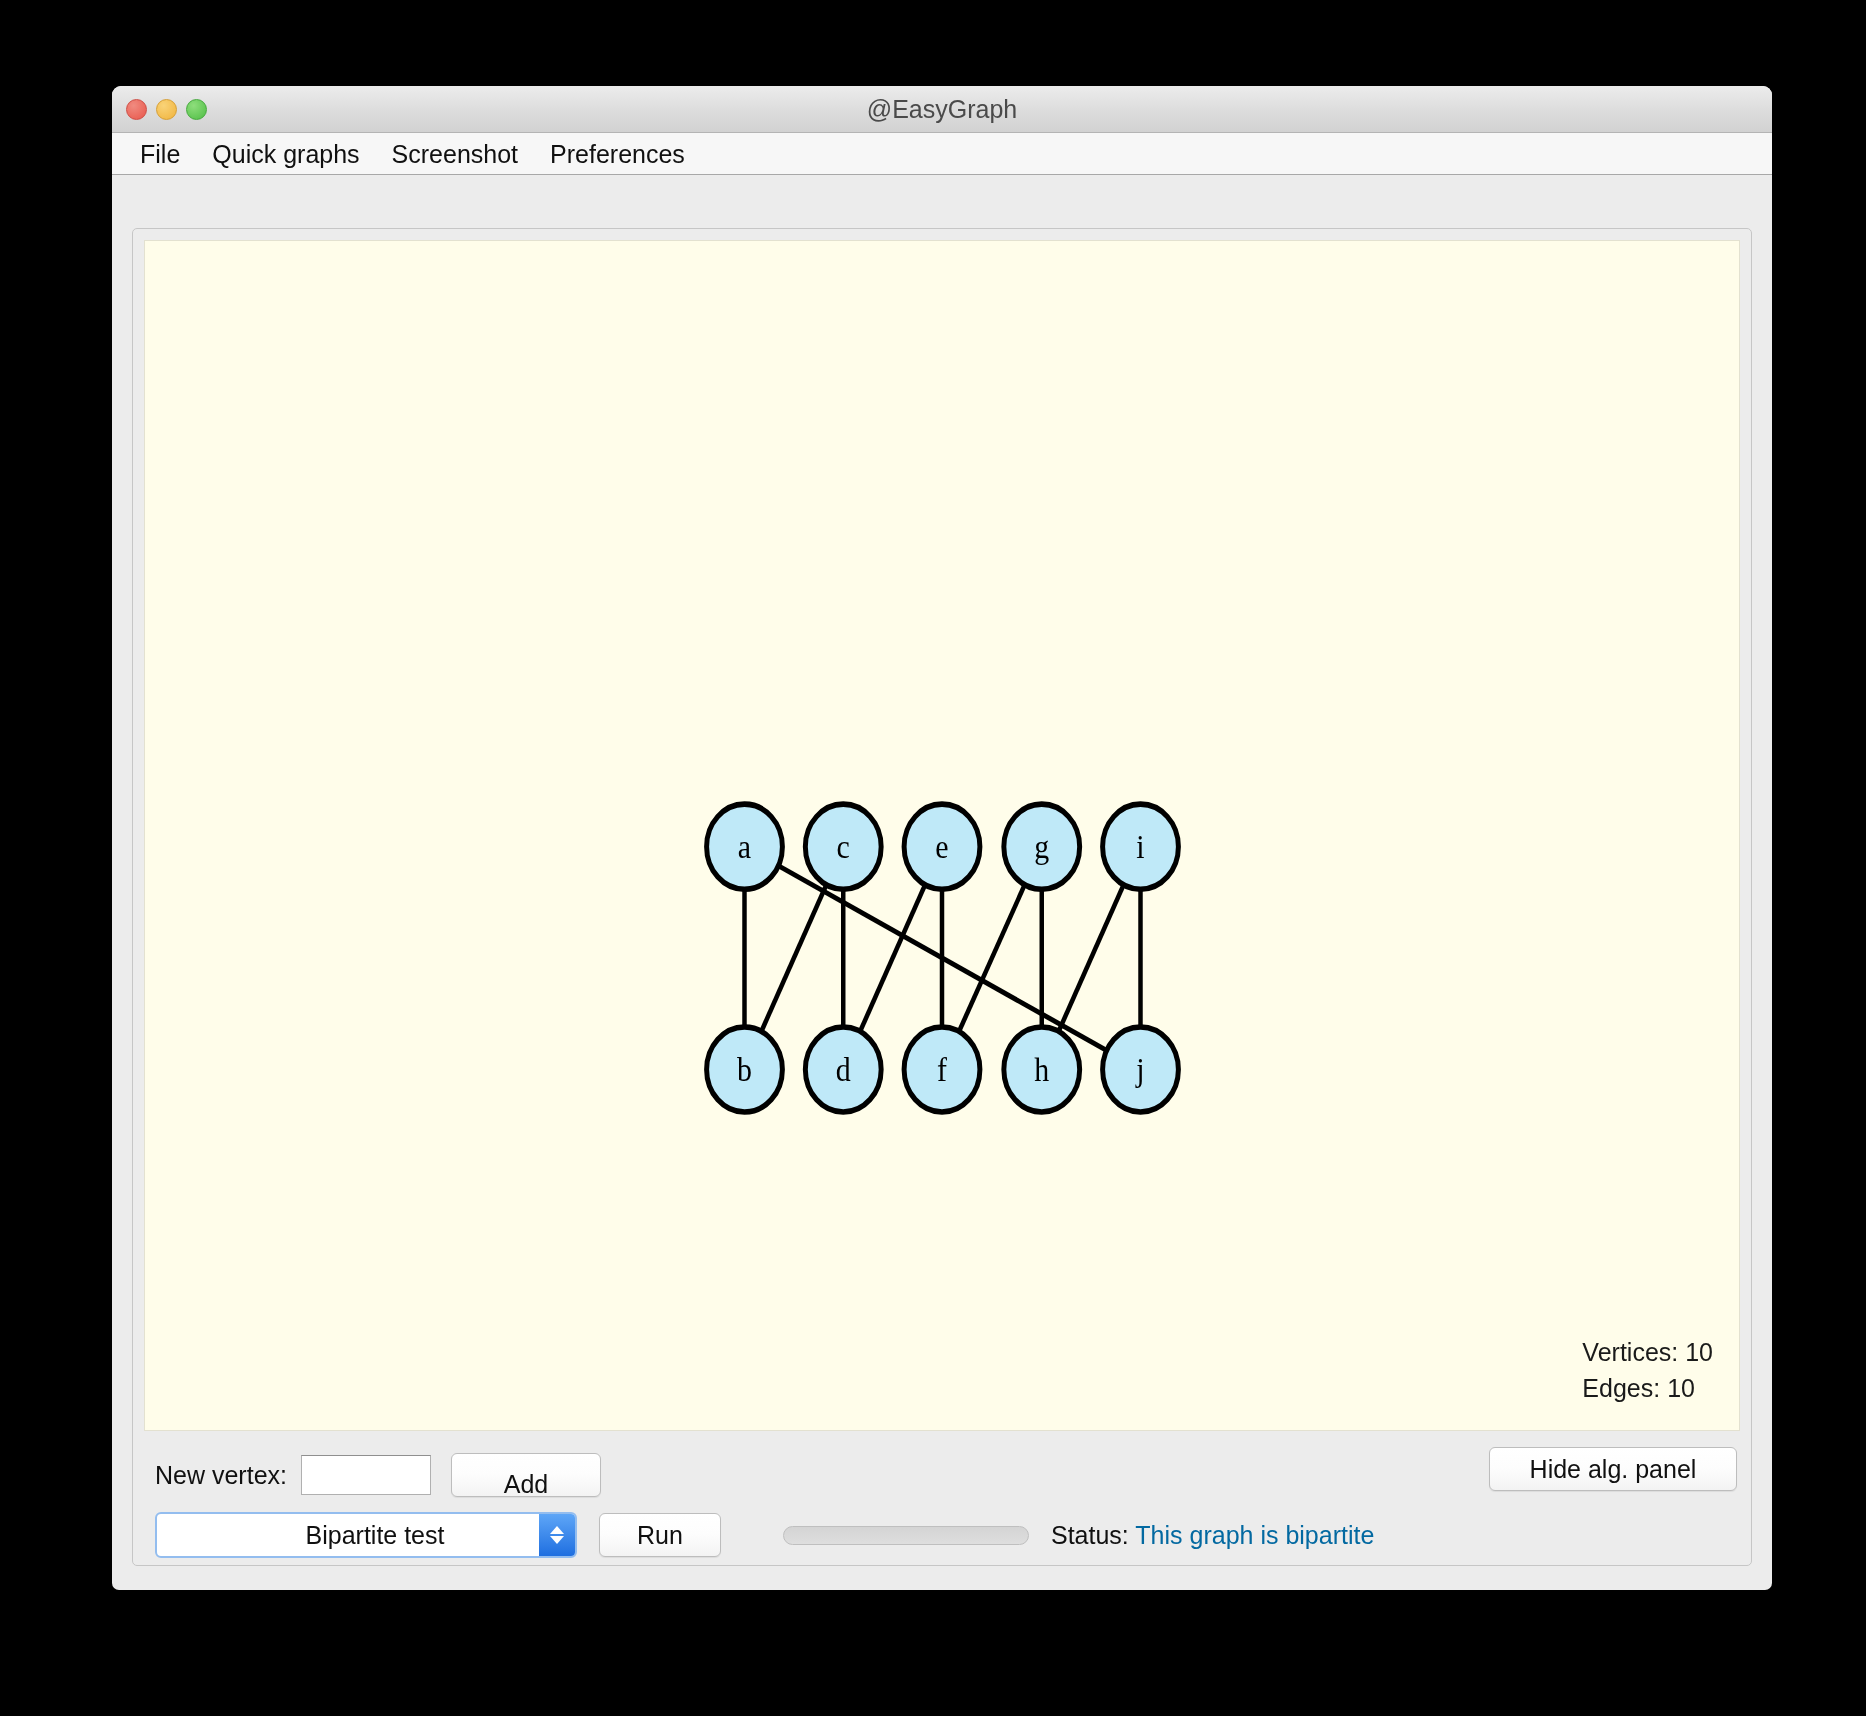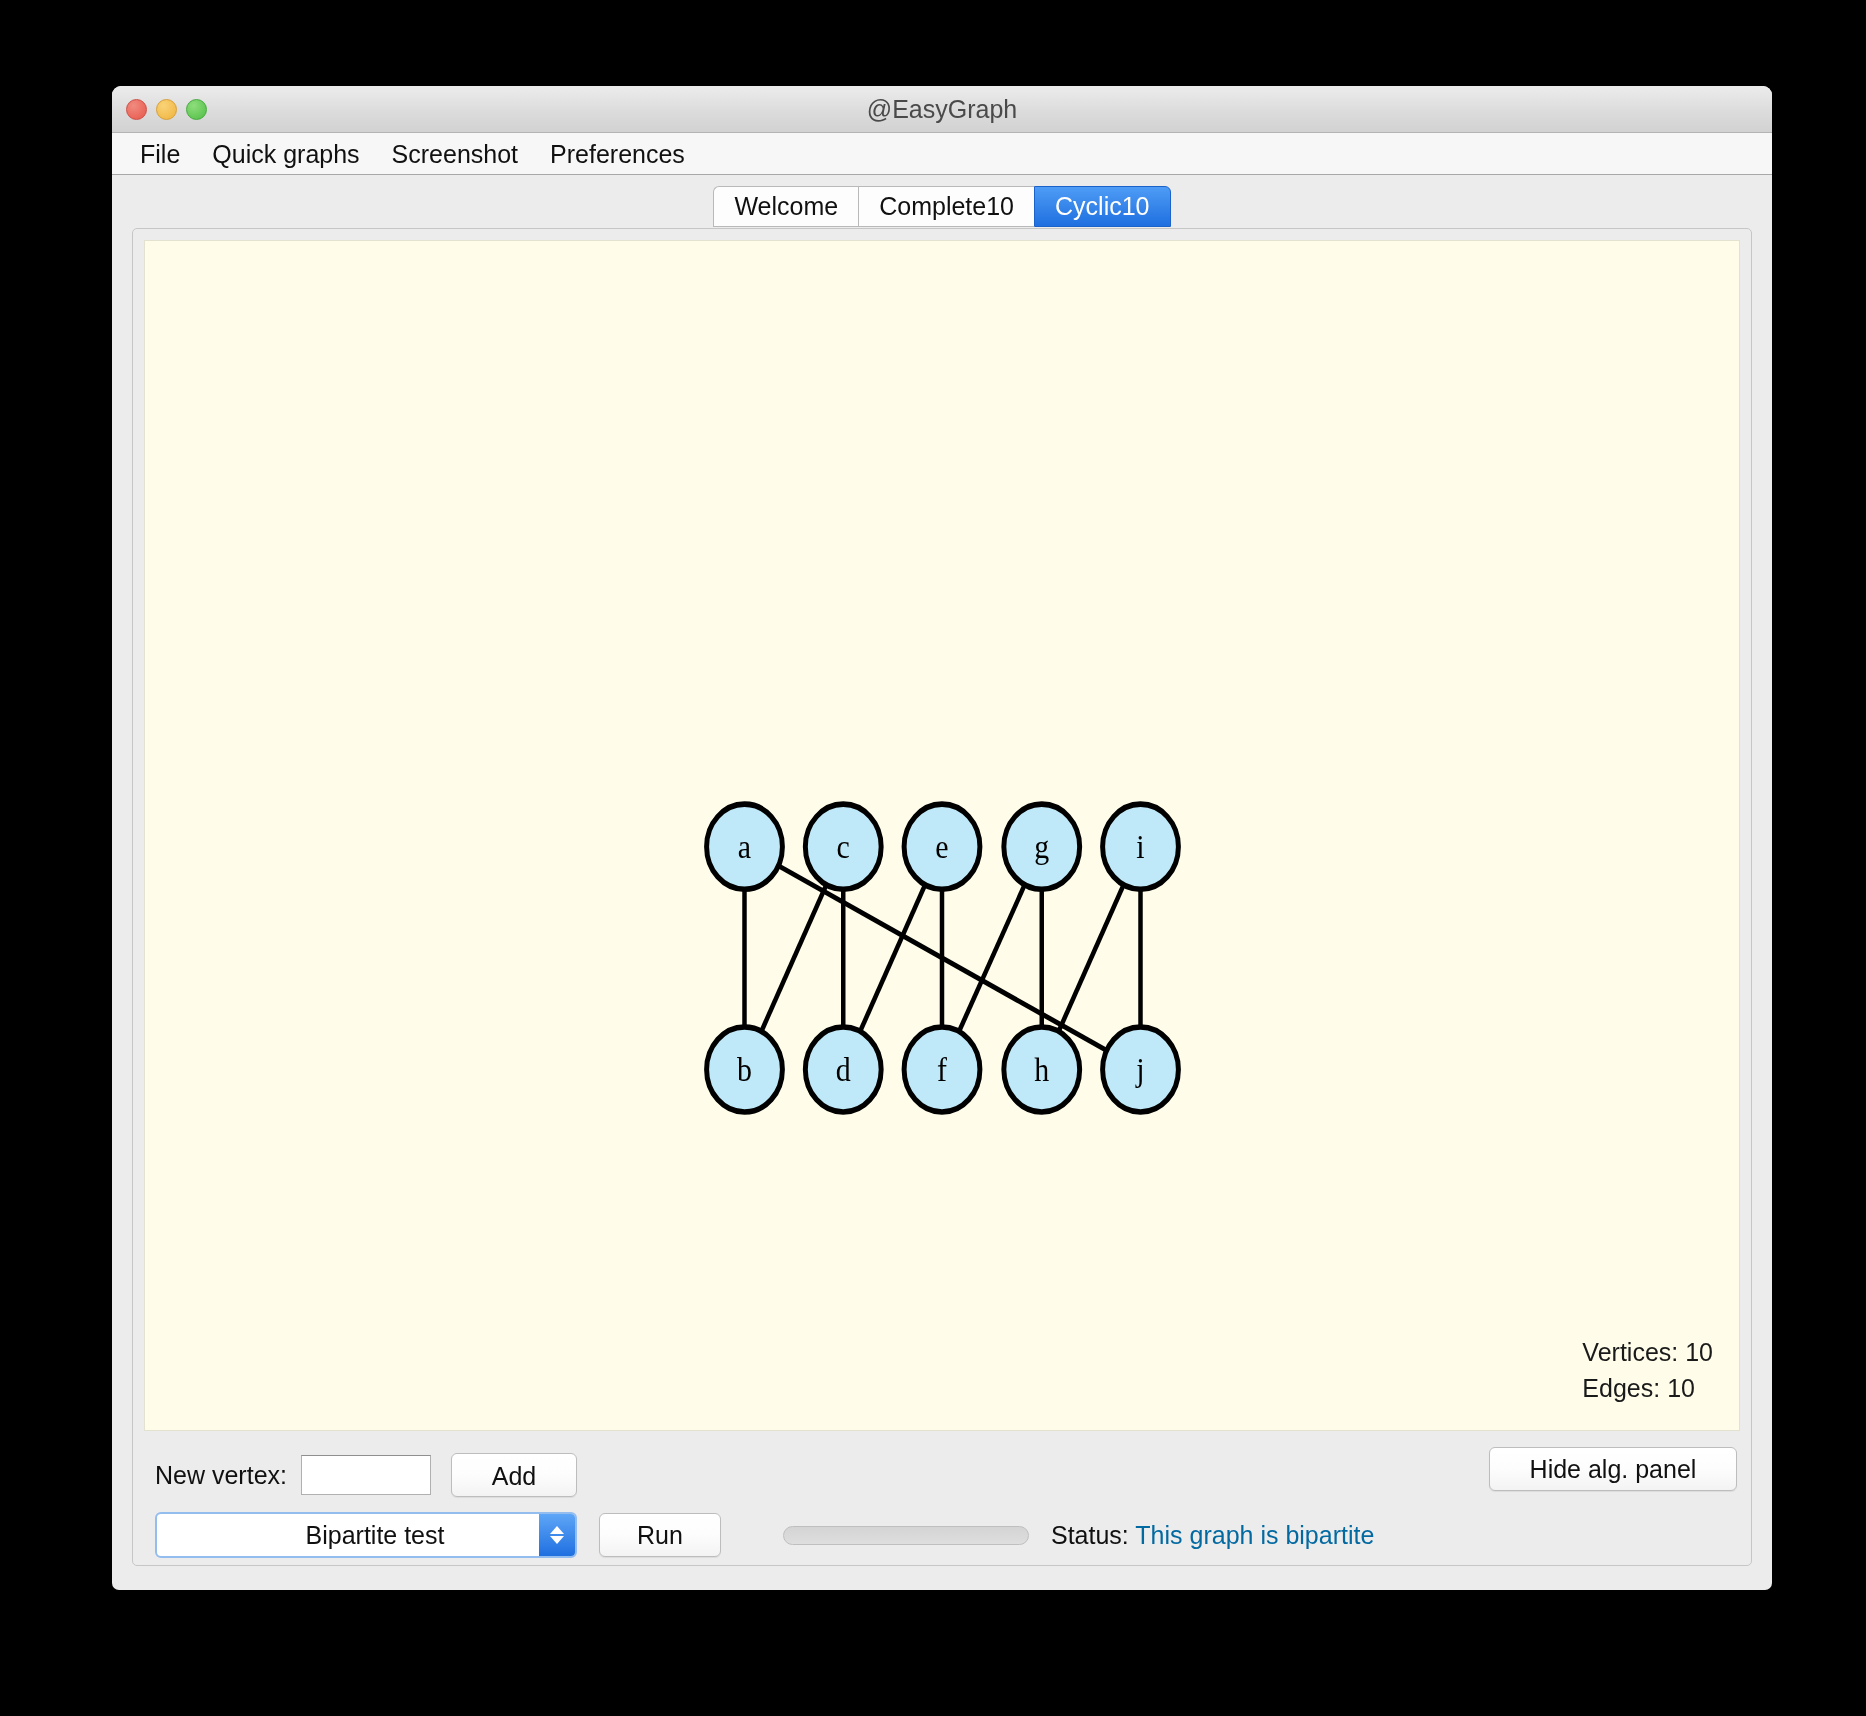--- a/index.html
+++ b/index.html
@@ -144,21 +144,21 @@
     background: linear-gradient(to bottom, #ffffff 0%, #fdfdfd 48%, #f3f3f3 100%);
     border: 1px solid #bdbdbd;
     border-radius: 6px;
     font-size: 25px;
     color: #101010;
     padding: 0 22px;
     font-family: "Liberation Sans", sans-serif;
     box-shadow: 0 1px 1px rgba(0,0,0,0.07);
     cursor: default;
   }
-  #add-btn { margin-left: 20px; width: 126px; padding: 8px; }
+  #add-btn { margin-left: 20px; width: 150px; padding: 16px; }
   #run-btn { margin-left: 22px; width: 122px; padding: 0; }
 
   #hide-btn {
     position: absolute;
     right: 14px; top: 16px;
     width: 248px; padding: 0;
   }
 
   
   #algo-select {
@@ -218,27 +218,20 @@
     <div id="win-title">@EasyGraph</div>
   </div>
 
   <div id="menubar">
     <div class="menu-item">File</div>
     <div class="menu-item">Quick graphs</div>
     <div class="menu-item">Screenshot</div>
     <div class="menu-item">Preferences</div>
   </div>
 
-  <div id="tabstrip">
-    <div id="tabs">
-      <div class="tab">Welcome</div>
-      <div class="tab">Complete10</div>
-      <div class="tab active">Cyclic10</div>
-    </div>
-  </div>
 
   <div id="panel">
 
     <div id="canvas-wrap">
       <svg id="graph-svg" viewBox="0 0 1598 1062" preserveAspectRatio="none">
         <g id="edge-layer">
             <line x1="601" y1="541" x2="601" y2="740" stroke="#000000" stroke-width="4.5"></line>
             <line x1="601" y1="541" x2="998" y2="740" stroke="#000000" stroke-width="4.5"></line>
             <line x1="700" y1="541" x2="601" y2="740" stroke="#000000" stroke-width="4.5"></line>
             <line x1="700" y1="541" x2="700" y2="740" stroke="#000000" stroke-width="4.5"></line>

